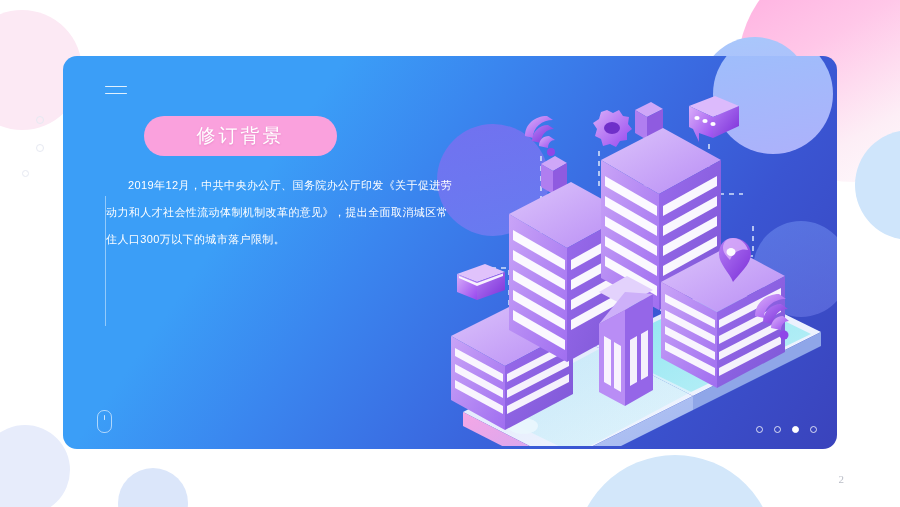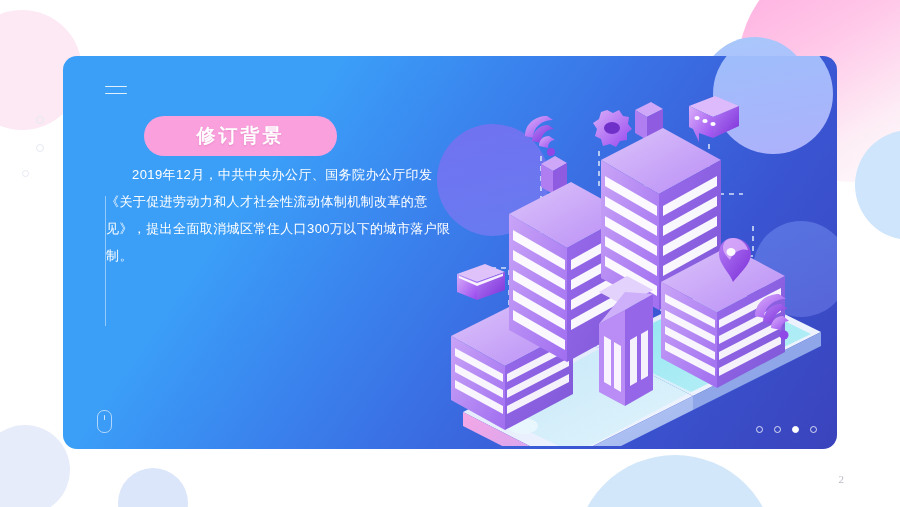--- a/index.html
+++ b/index.html
@@ -133,33 +133,33 @@
     width: 193px; height: 40px;
     border-radius: 20px;
     background: #faa1dd;
     display: flex;
     align-items: center;
     justify-content: center;
   }
   #title-badge .badge-text {
     color: #ffffff;
     font-size: 19px;
-    font-weight: bold;
+    font-weight: normal;
     letter-spacing: 3px;
     text-shadow: 0 1px 2px rgba(180,60,140,.25);
   }
 
   
   #body-text {
     position: absolute;
-    left: 42px; top: 105px;
+    left: 42px; top: 116px;
     width: 348px;
     padding-left: 1px;
     color: #ffffff;
-    font-size: 13px;
+    font-size: 11px;
     line-height: 27px;
     letter-spacing: .4px;
   }
   #body-text p { margin: 0; text-indent: 2em; }
 
   
   #text-rule {
     position: absolute;
     left: 42px; top: 140px;
     width: 1px; height: 130px;

